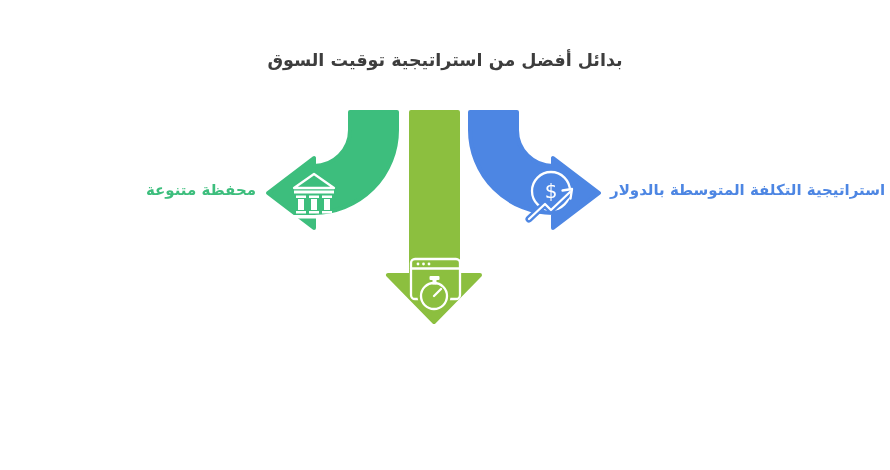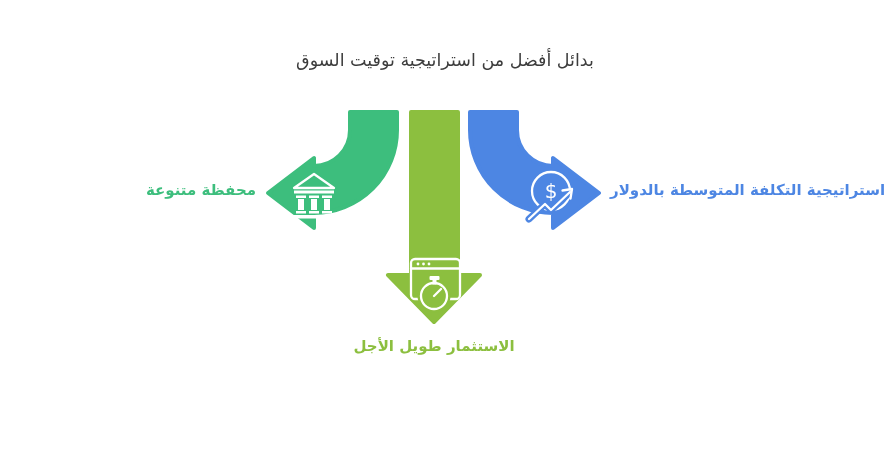--- a/index.html
+++ b/index.html
@@ -4,21 +4,21 @@
 <style>
   html,body{margin:0;padding:0;background:#fff;}
   .canvas{
     position:relative;width:890px;height:470px;overflow:hidden;
     background:var(--color-background,#ffffff);
     font-family:"DejaVu Sans",sans-serif;
   }
   .title{
     position:absolute;top:49px;left:0;right:0;margin:0;
     text-align:center;direction:rtl;
-    font-size:17.5px;font-weight:normal;line-height:22px;
+    font-size:17.5px;font-weight:bold;line-height:22px;
     color:var(--color-title_text,#3d3d3d);
   }
   .diagram{position:absolute;left:0;top:0;}
   .label{
     position:absolute;direction:rtl;white-space:nowrap;
     font-size:15px;font-weight:bold;line-height:21px;
   }
   .label-green{right:634px;top:180px;color:var(--color-green,#3DBE7D);}
   .label-blue{left:610px;top:180px;color:var(--color-blue,#4D86E3);}
   .label-lime{left:434px;top:336px;transform:translateX(-50%);color:var(--color-lime,#8CBF3F);}
@@ -91,14 +91,13 @@
       <circle class="case-lime" cx="434" cy="296" r="16.5"></circle>
       <rect class="iw-f" x="429.5" y="276" width="10" height="4" rx="1"></rect>
       <rect class="iw-f" x="432.5" y="279.5" width="4" height="5"></rect>
       <circle class="iw-s" cx="434" cy="296" r="13"></circle>
       <line class="iw-s" x1="434" y1="296" x2="441" y2="289"></line>
     </g>
   </svg>
 
   <div class="label label-green">محفظة متنوعة</div>
   <div class="label label-blue">استراتيجية التكلفة المتوسطة بالدولار</div>
-  <div class="label label-lime">الاستثمار طويل الأجل</div>
 </div>
 
 </body></html>

